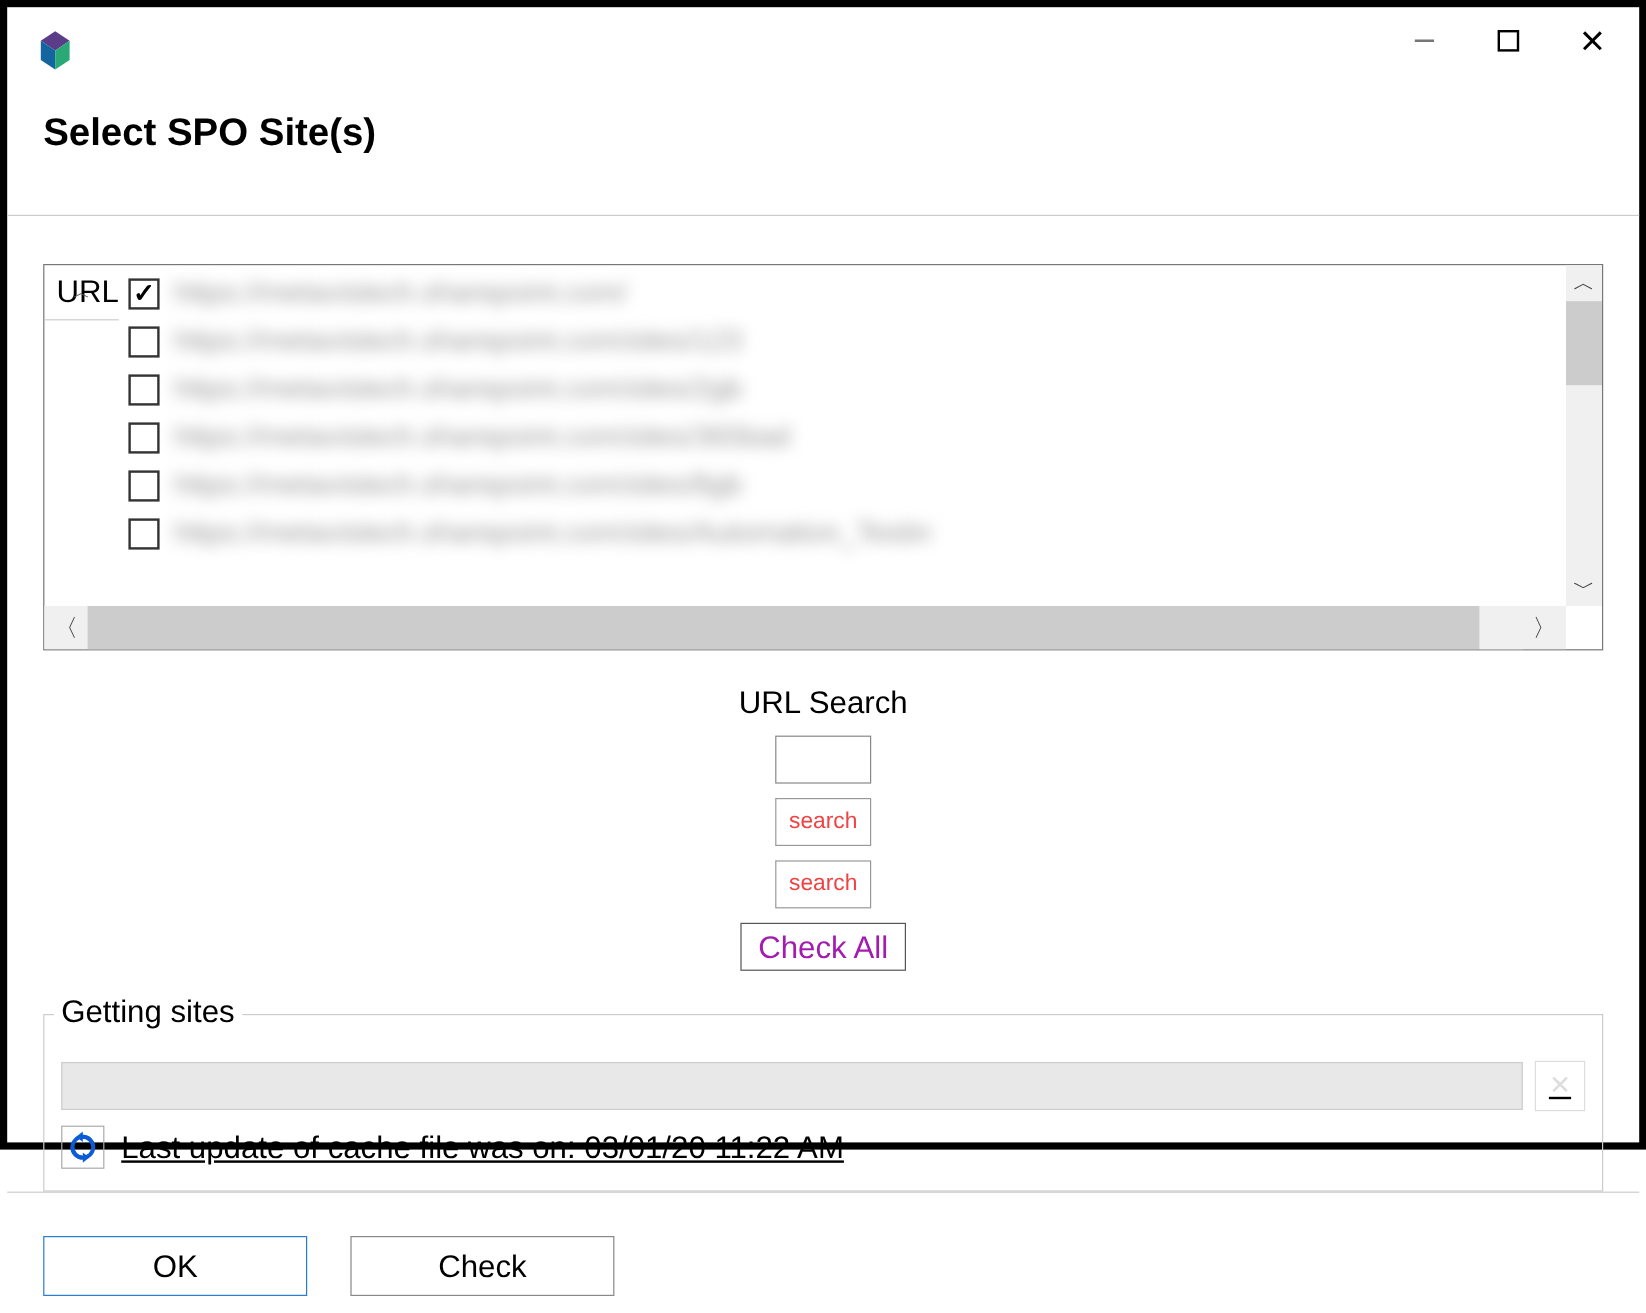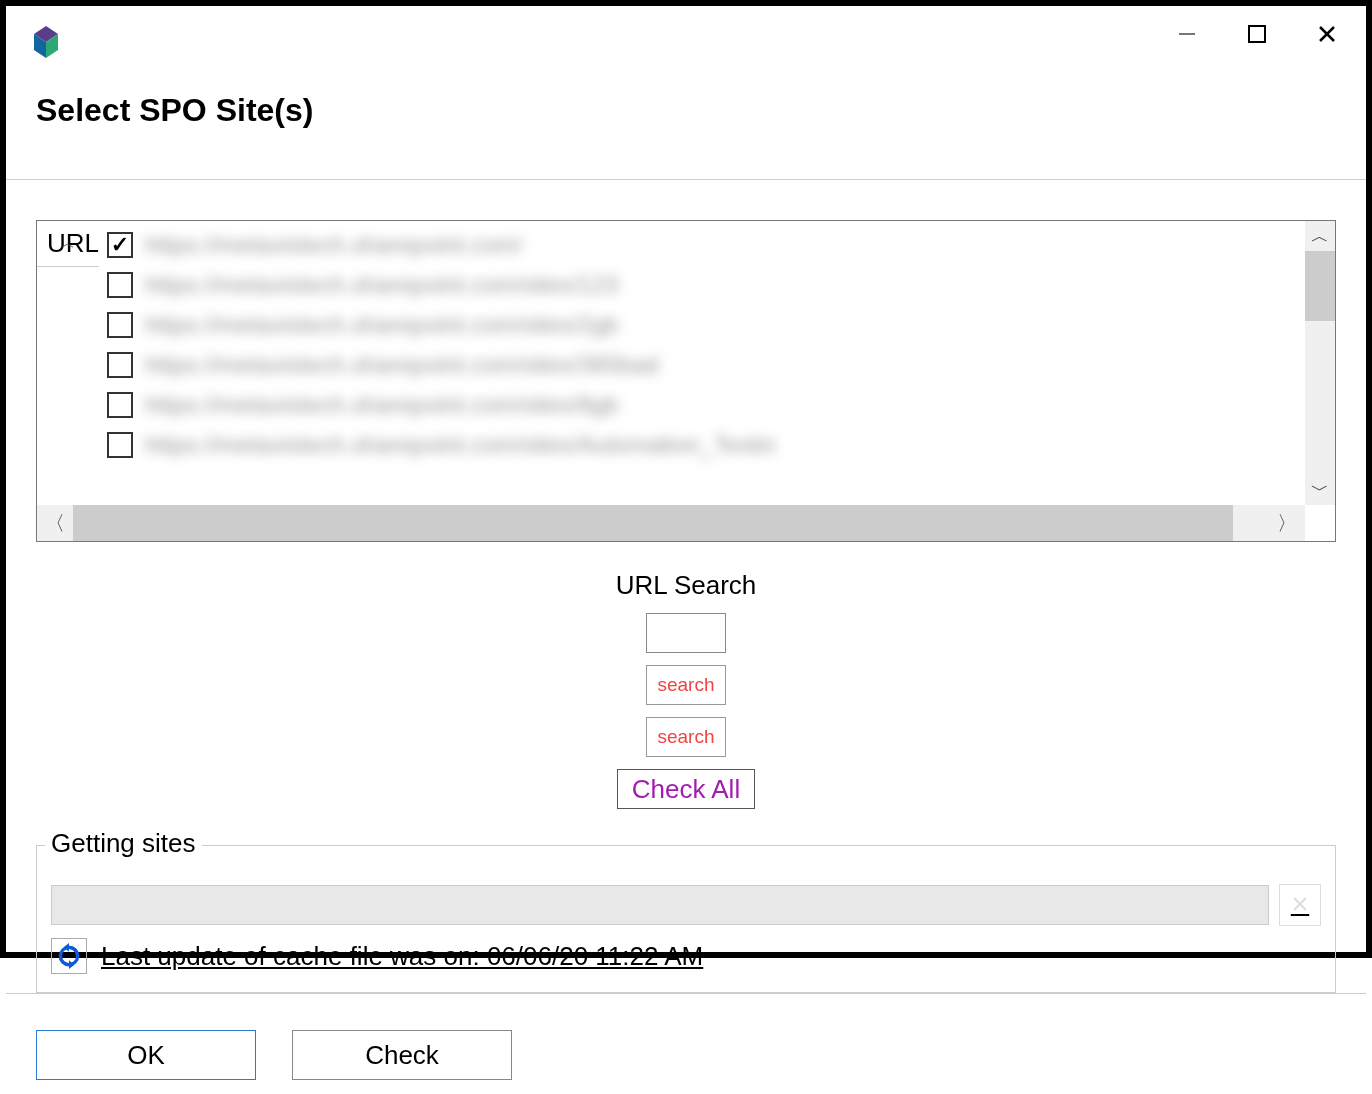--- a/index.html
+++ b/index.html
@@ -150,21 +150,21 @@
       </div>
       <div class="cache-row">
         <div class="refresh-icon">
           <svg viewBox="0 0 24 24">
             <path d="M12 4 A8 8 0 1 1 4 12" fill="none" stroke="#0b5cd6" stroke-width="3"></path>
             <path d="M12 0 L12 8 L7 4 Z" fill="#0b5cd6"></path>
             <path d="M12 20 A8 8 0 1 1 20 12" fill="none" stroke="#0b5cd6" stroke-width="3"></path>
             <path d="M12 24 L12 16 L17 20 Z" fill="#0b5cd6"></path>
           </svg>
         </div>
-        <span class="cache-text">Last update of cache file was on: 06/06/20 11:22 AM</span>
+        <span class="cache-text">Last update of cache file was on: 03/01/20 11:22 AM</span>
       </div>
     </div>
 
   </div>
 
   <div class="footer">
     <button class="dlg-btn primary">OK</button>
     <button class="dlg-btn">Check</button>
   </div>
 

